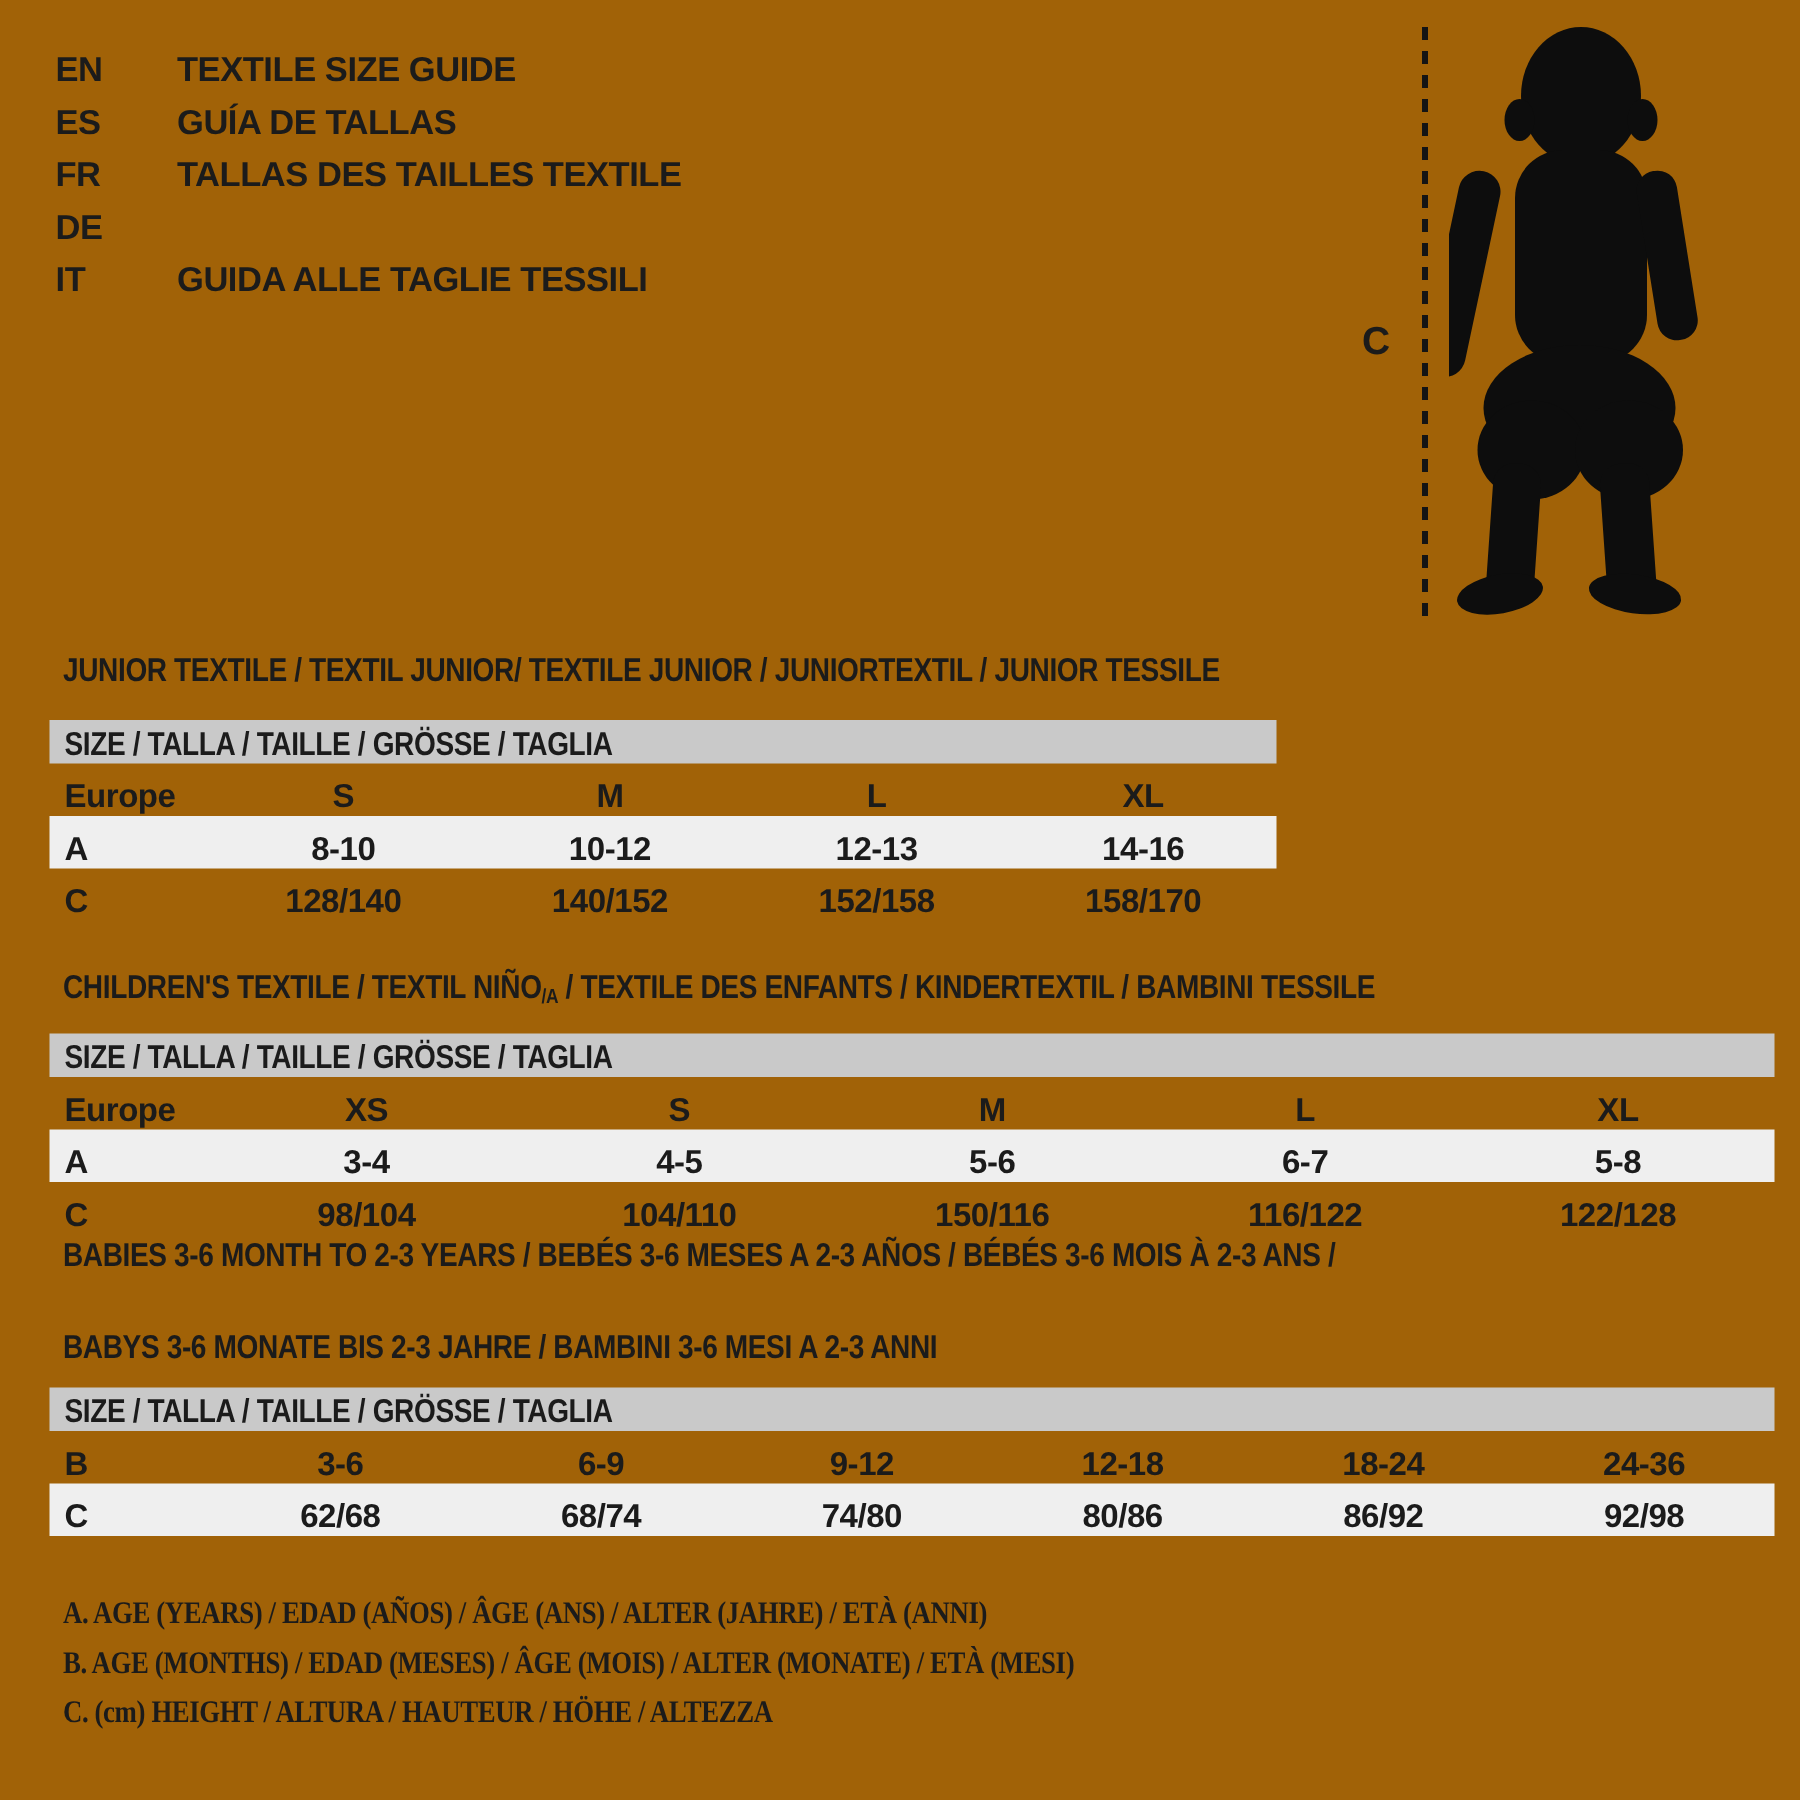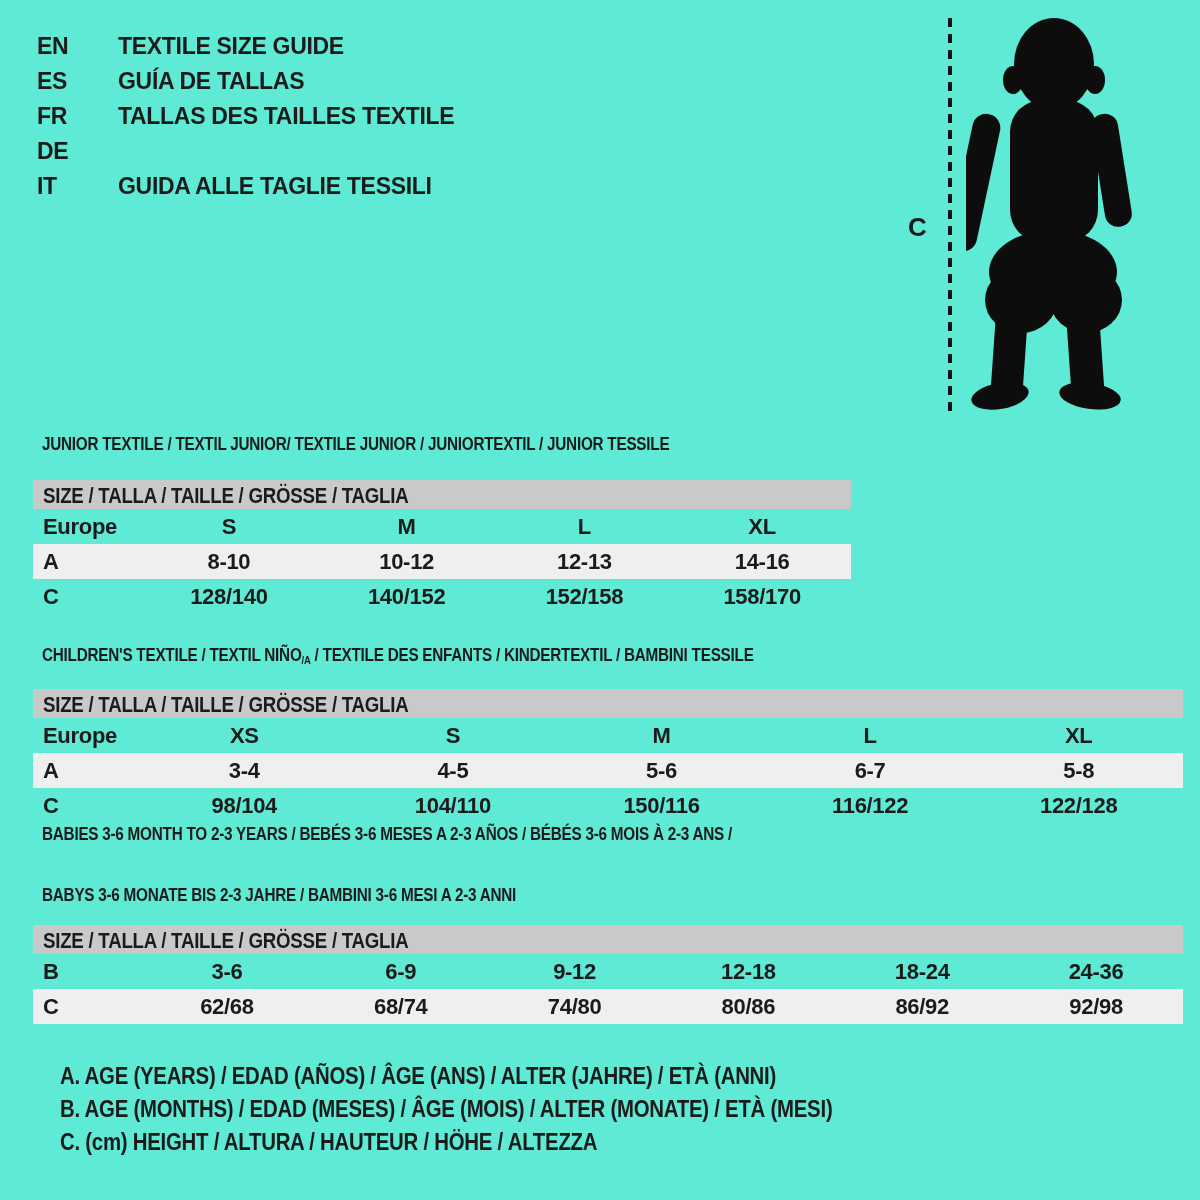--- a/index.html
+++ b/index.html
@@ -1,19 +1,19 @@
 <!DOCTYPE html>
 <html><head>
 <meta charset="utf-8">
 <style>
   html,body{margin:0;padding:0;background:#ffffff;}
   .page{
     position:relative;
     width:1200px;height:1200px;
-    background:#5eead4;
+    background:#a16207;
     font-family:"Liberation Sans","DejaVu Sans",sans-serif;
     font-weight:bold;
     color:#1b1b1b;
     letter-spacing:-0.3px;
     overflow:hidden;
   }
   
   .cond{display:inline-block;transform:scaleX(0.85);transform-origin:0 50%;white-space:nowrap;}
 
   
@@ -24,36 +24,36 @@
 
   
   .figure-label{position:absolute;left:908px;top:212px;font-size:26px;}
   .dash-line{
     position:absolute;left:948px;top:18px;width:4px;height:398px;
     background:repeating-linear-gradient(to bottom,#141414 0 9px,transparent 9px 16px);
   }
   .silhouette{position:absolute;left:966px;top:16px;}
 
   
-  .sec-title{position:absolute;left:42px;font-size:18px;white-space:nowrap;}
+  .sec-title{position:absolute;left:42px;font-size:22px;white-space:nowrap;}
   .subsize{font-size:0.62em;vertical-align:-0.25em;}
 
   
   .tbl{position:absolute;left:33px;}
   .tbl-head{
     background:#c9c9c9;height:29px;line-height:32px;
     padding-left:10px;font-size:22px;white-space:nowrap;
   }
-  .trow{display:flex;height:35px;align-items:center;font-size:22px;}
+  .trow{display:flex;height:35px;align-items:flex-end;font-size:22px;}
   .trow.shaded{background:#efefef;}
   .tlbl{width:107px;padding-left:10px;box-sizing:border-box;flex:0 0 auto;}
   .tcell{flex:1 1 0;text-align:center;}
 
   
-  .legend{position:absolute;left:60px;top:1059px;font-size:24px;}
+  .legend{position:absolute;left:42px;top:1059px;font-size:21px;font-family:Liberation Serif, serif;}
   .legend-line{height:33px;line-height:33px;white-space:nowrap;}
 </style>
 </head>
 <body>
 
 <div class="page">
 
   <div class="langs">
     <div class="lang-row">
       <span class="lang-code">EN</span>

